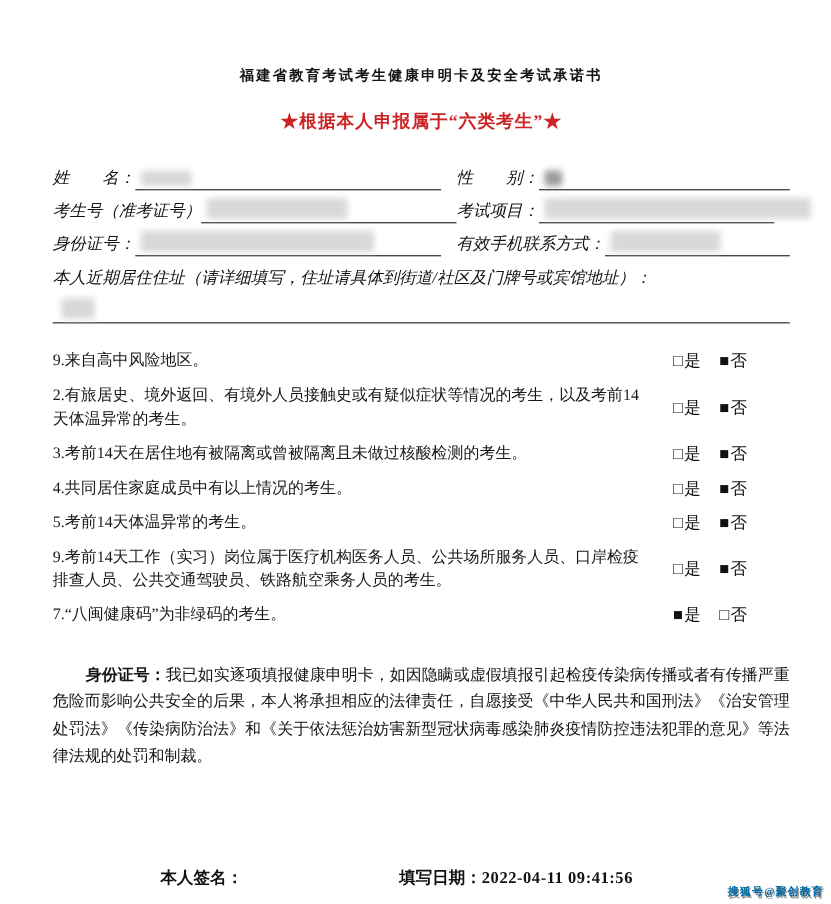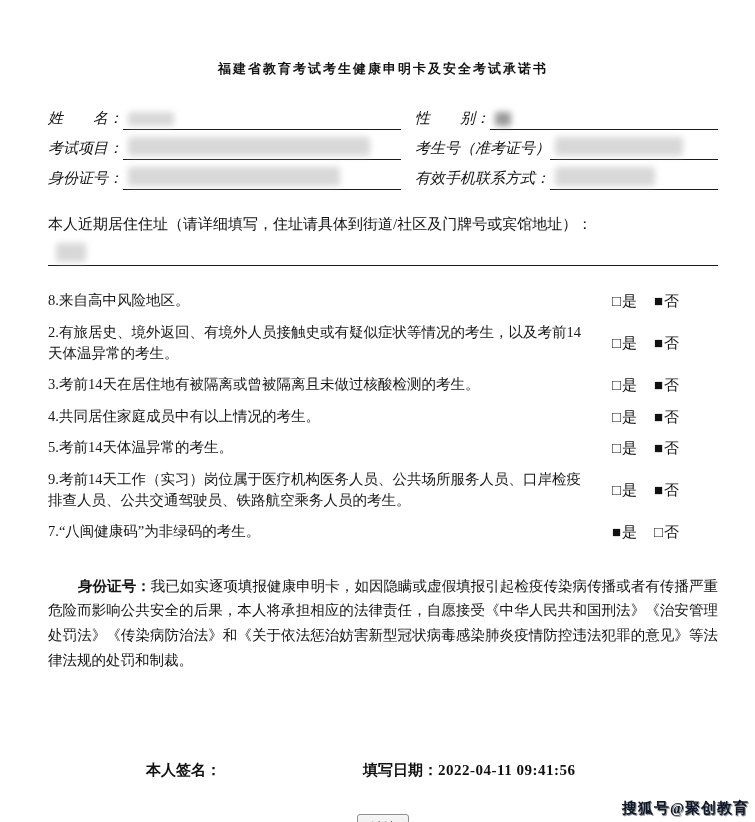--- a/index.html
+++ b/index.html
@@ -38,21 +38,21 @@
     height: 24px; position: relative;
   }
   .redacted {
     position: absolute; bottom: 3px; left: 5px; height: 14px;
     background: #d8d8d8; border-radius: 2px; filter: blur(3px);
   }
   .redacted.tall { height: 19px; }
   .redacted.dark { background: #9a9a9a; }
 
   
-  .address-label { margin-top: 25px; font-size: 15px; }
+  .address-label { margin-top: 10px; font-size: 15px; font-style: italic; }
   .address-line {
     margin-top: 2px; height: 30px; border-bottom: 1.5px solid #1a1a1a;
     position: relative;
   }
 
   
   .questions { margin-top: 24px; }
   .q-row {
     display: flex; justify-content: space-between; align-items: center;
     margin: 9px 0; font-size: 14.5px; line-height: 1.5;
@@ -85,57 +85,58 @@
   .continue-btn {
     font-family: "Liberation Sans", "DejaVu Sans", sans-serif;
     font-size: 13px; color: #222;
     background: linear-gradient(#f6f6f6, #e3e3e3);
     border: 1px solid #8f8f8f; border-radius: 3px;
     padding: 4px 12px; cursor: pointer;
   }
 
   .watermark {
     position: absolute; right: 6px; bottom: 4px;
-    font-size: 15px; font-weight: bold; color: #0f172a;
+    font-size: 10px; font-weight: bold; color: #0369a1;
     text-shadow: 1px 1px 0 #8f8f8f;
     letter-spacing: 1px;
   }
 </style>
 </head>
 <body>
 
 <div class="page">
 
   <div class="title">福建省教育考试考生健康申明卡及安全考试承诺书</div>
+  <div class="subtitle">★根据本人申报属于“六类考生”★</div>
 
   <div class="form-grid">
 
     <div class="field-row">
       <span class="field-label">姓　　名：</span>
       <span class="field-value">
           <span class="redacted" style="width:46px"></span>
         </span>
     </div>
     <div class="field-row right-col">
       <span class="field-label">性　　别：</span>
       <span class="field-value">
           <span class="redacted dark" style="width:16px"></span>
         </span>
     </div>
 
+    <div class="field-row right-col">
+      <span class="field-label">考生号（准考证号）</span>
+      <span class="field-value">
+          <span class="redacted tall" style="width:128px"></span>
+        </span>
+    </div>
     <div class="field-row">
       <span class="field-label">考试项目：</span>
       <span class="field-value">
           <span class="redacted tall" style="width:242px"></span>
-        </span>
-    </div>
-    <div class="field-row right-col">
-      <span class="field-label">考生号（准考证号）</span>
-      <span class="field-value">
-          <span class="redacted tall" style="width:128px"></span>
         </span>
     </div>
 
     <div class="field-row">
       <span class="field-label">身份证号：</span>
       <span class="field-value">
           <span class="redacted tall" style="width:212px"></span>
         </span>
     </div>
     <div class="field-row right-col">
@@ -147,21 +148,21 @@
   </div>
 
   <div class="address-label">本人近期居住住址（请详细填写，住址请具体到街道/社区及门牌号或宾馆地址）：</div>
   <div class="address-line">
     <span class="redacted tall" style="width:30px; left:8px"></span>
   </div>
 
   <div class="questions">
 
     <div class="q-row">
-      <span class="q-text">8.来自高中风险地区。</span>
+      <span class="q-text">9.来自高中风险地区。</span>
       <span class="q-boxes">
         <span class="q-opt">□是</span>
         <span class="q-opt">■否</span>
       </span>
     </div>
 
     <div class="q-row">
       <span class="q-text">2.有旅居史、境外返回、有境外人员接触史或有疑似症状等情况的考生，以及考前14天体温异常的考生。</span>
       <span class="q-boxes">
         <span class="q-opt">□是</span>

